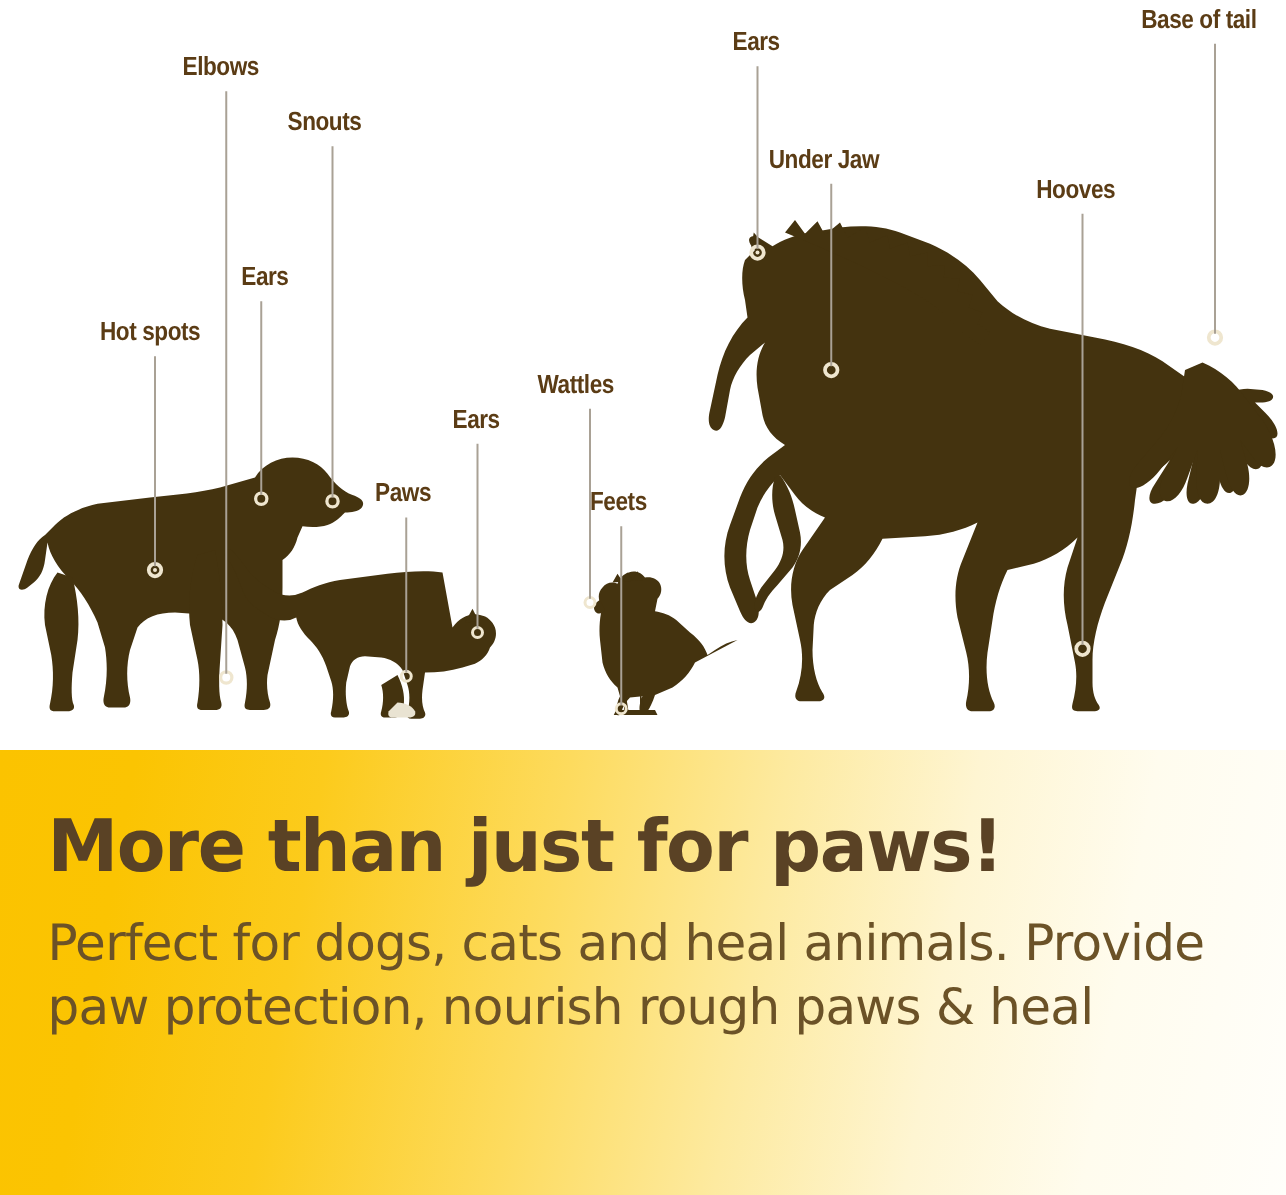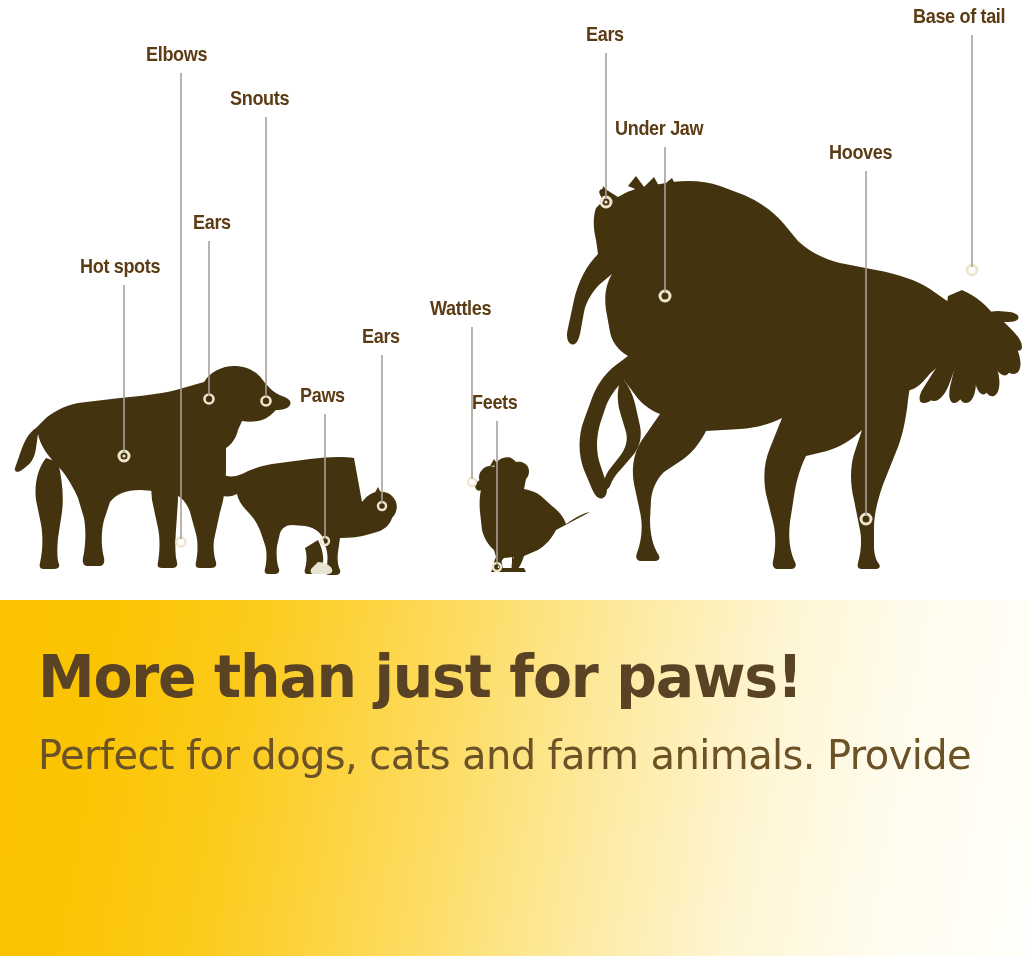--- a/index.html
+++ b/index.html
@@ -485,17 +485,18 @@
     <div class="callout-label" style="left:472px; top:391px;">Feets</div>
     <div class="callout-label" style="left:586px; top:23px;">Ears</div>
     <div class="callout-label" style="left:615px; top:117px;">Under Jaw</div>
     <div class="callout-label" style="left:829px; top:141px;">Hooves</div>
     <div class="callout-label" style="left:913px; top:5px;">Base of tail</div>
   </div>
 
   <div id="promo">
     <div id="promo-headline">More than just for paws!</div>
     <div id="promo-body">
-      <span class="ln">Perfect for dogs, cats and farm animals. Provide</span>
+      <span class="ln">Perfect for dogs, cats and heal animals. Provide</span>
+      <span class="ln">paw protection, nourish rough paws &amp; heal</span>
     </div>
   </div>
 
 </div>
 
 </body></html>

